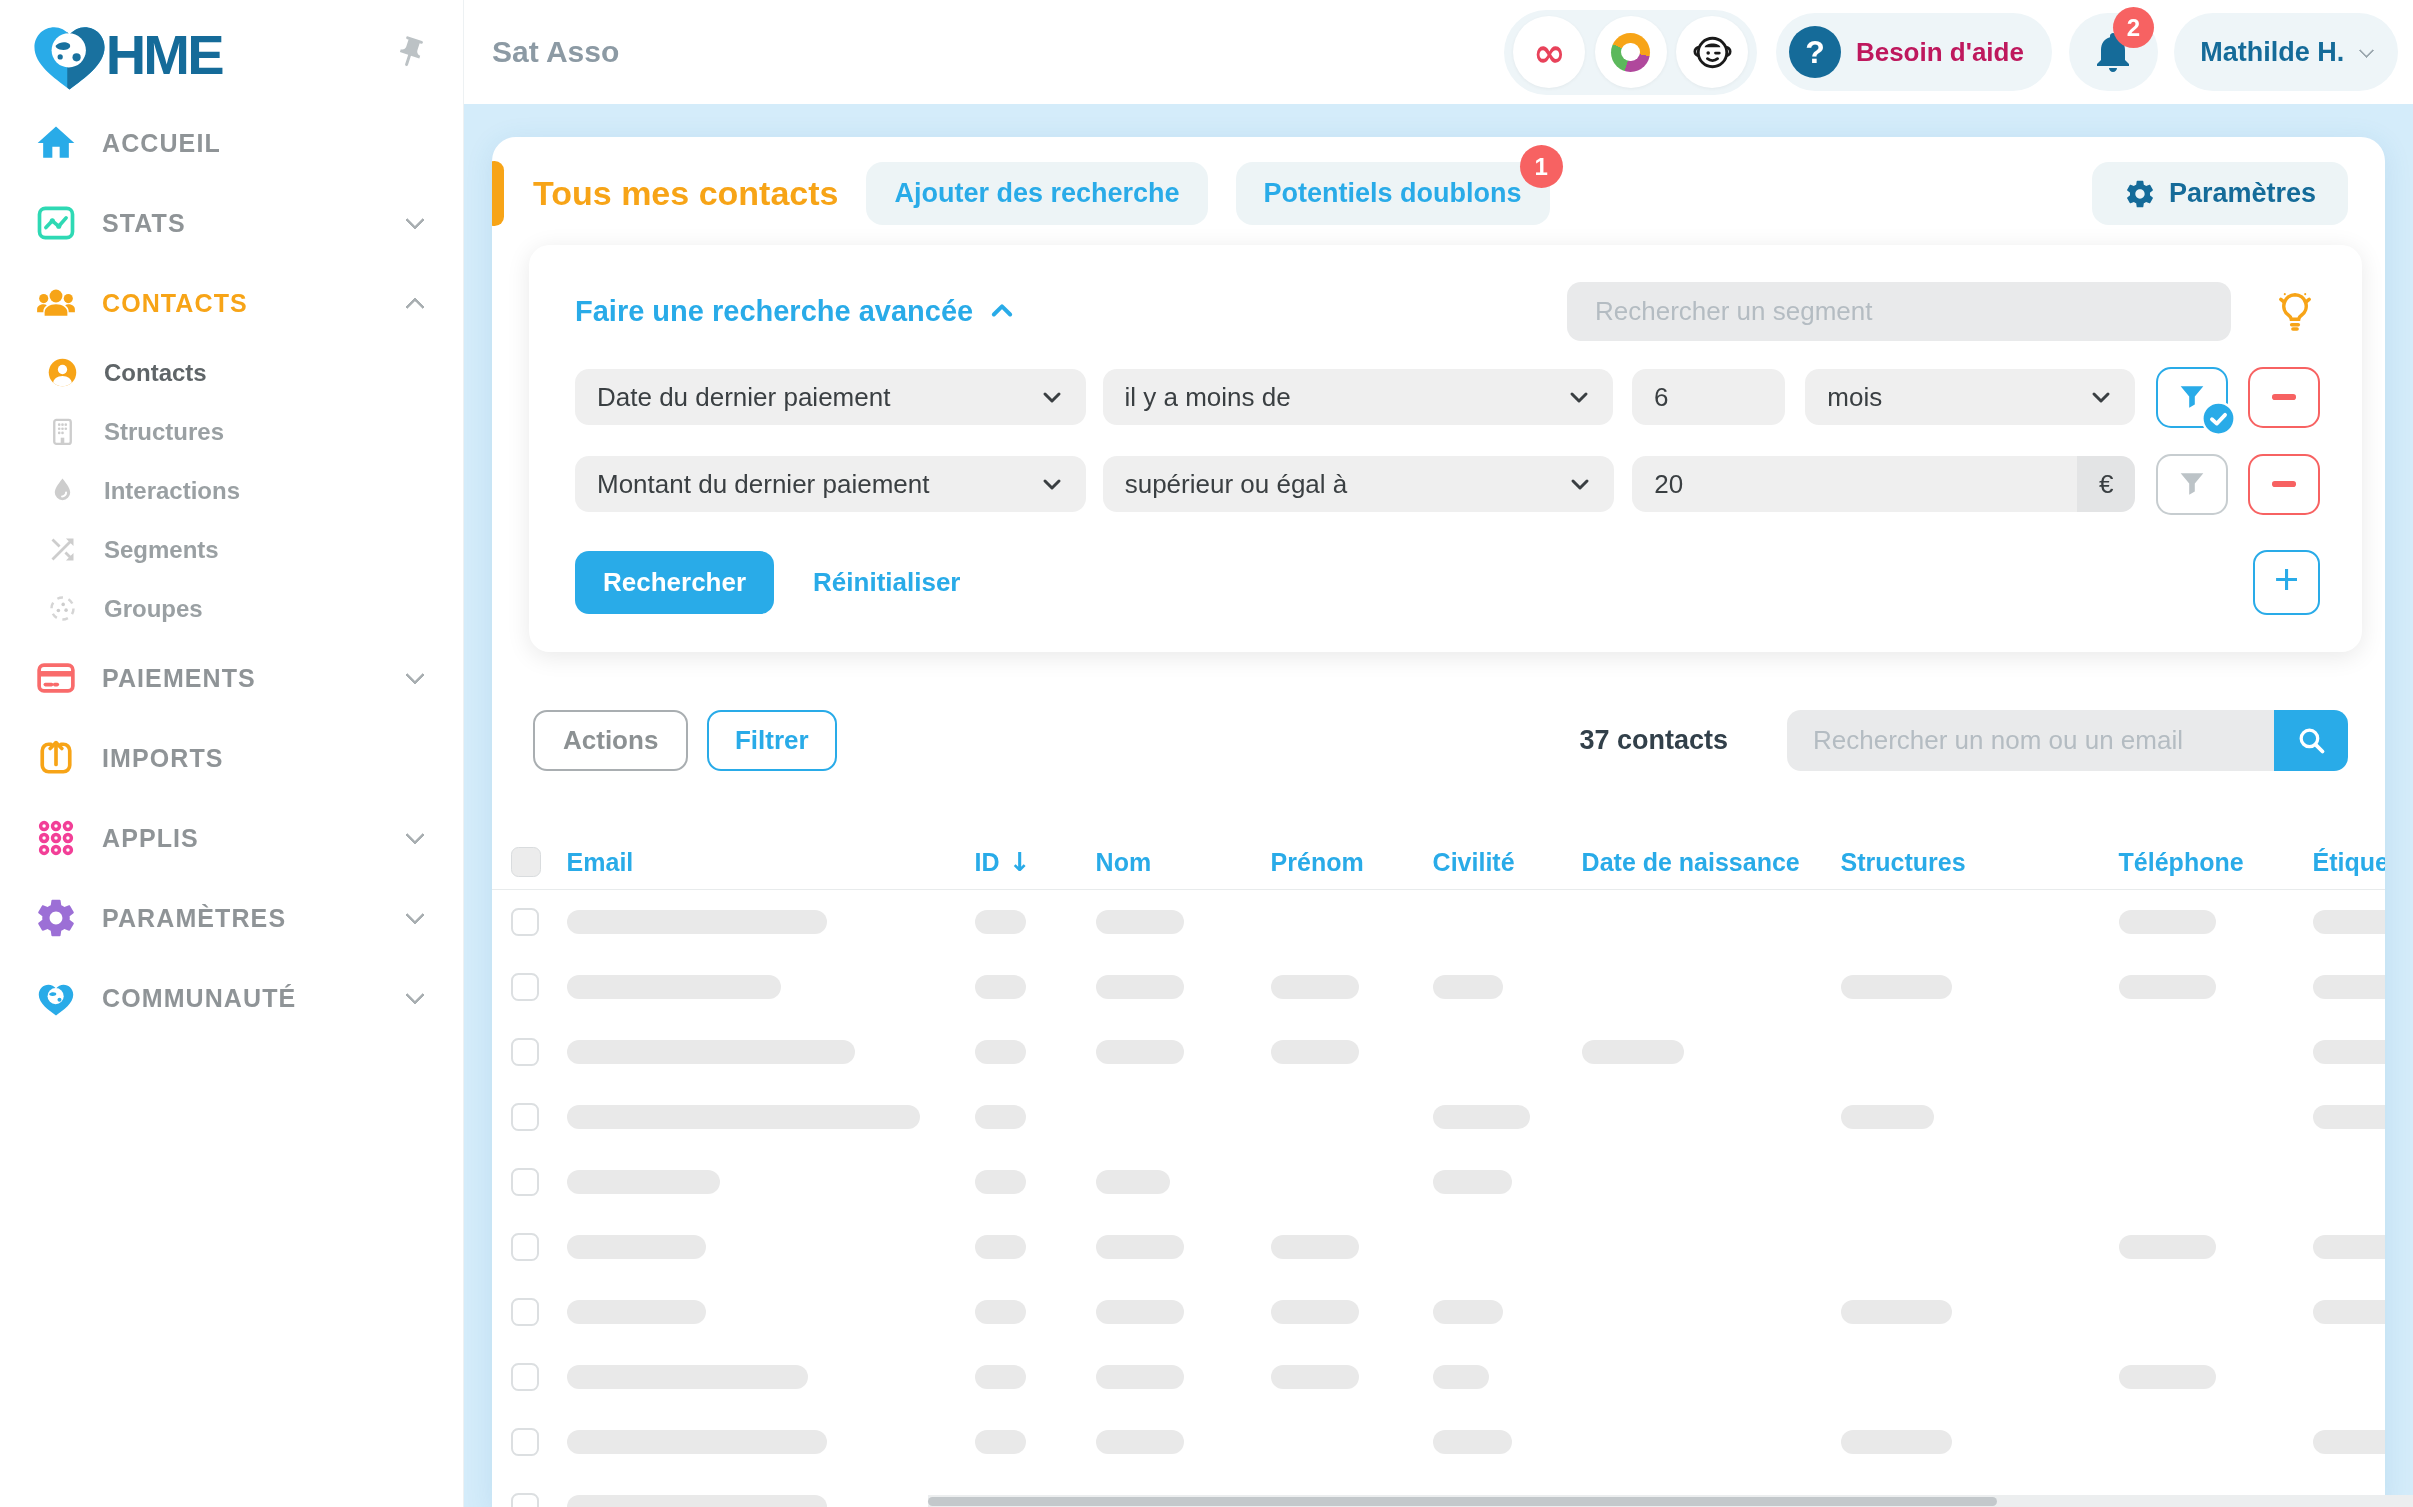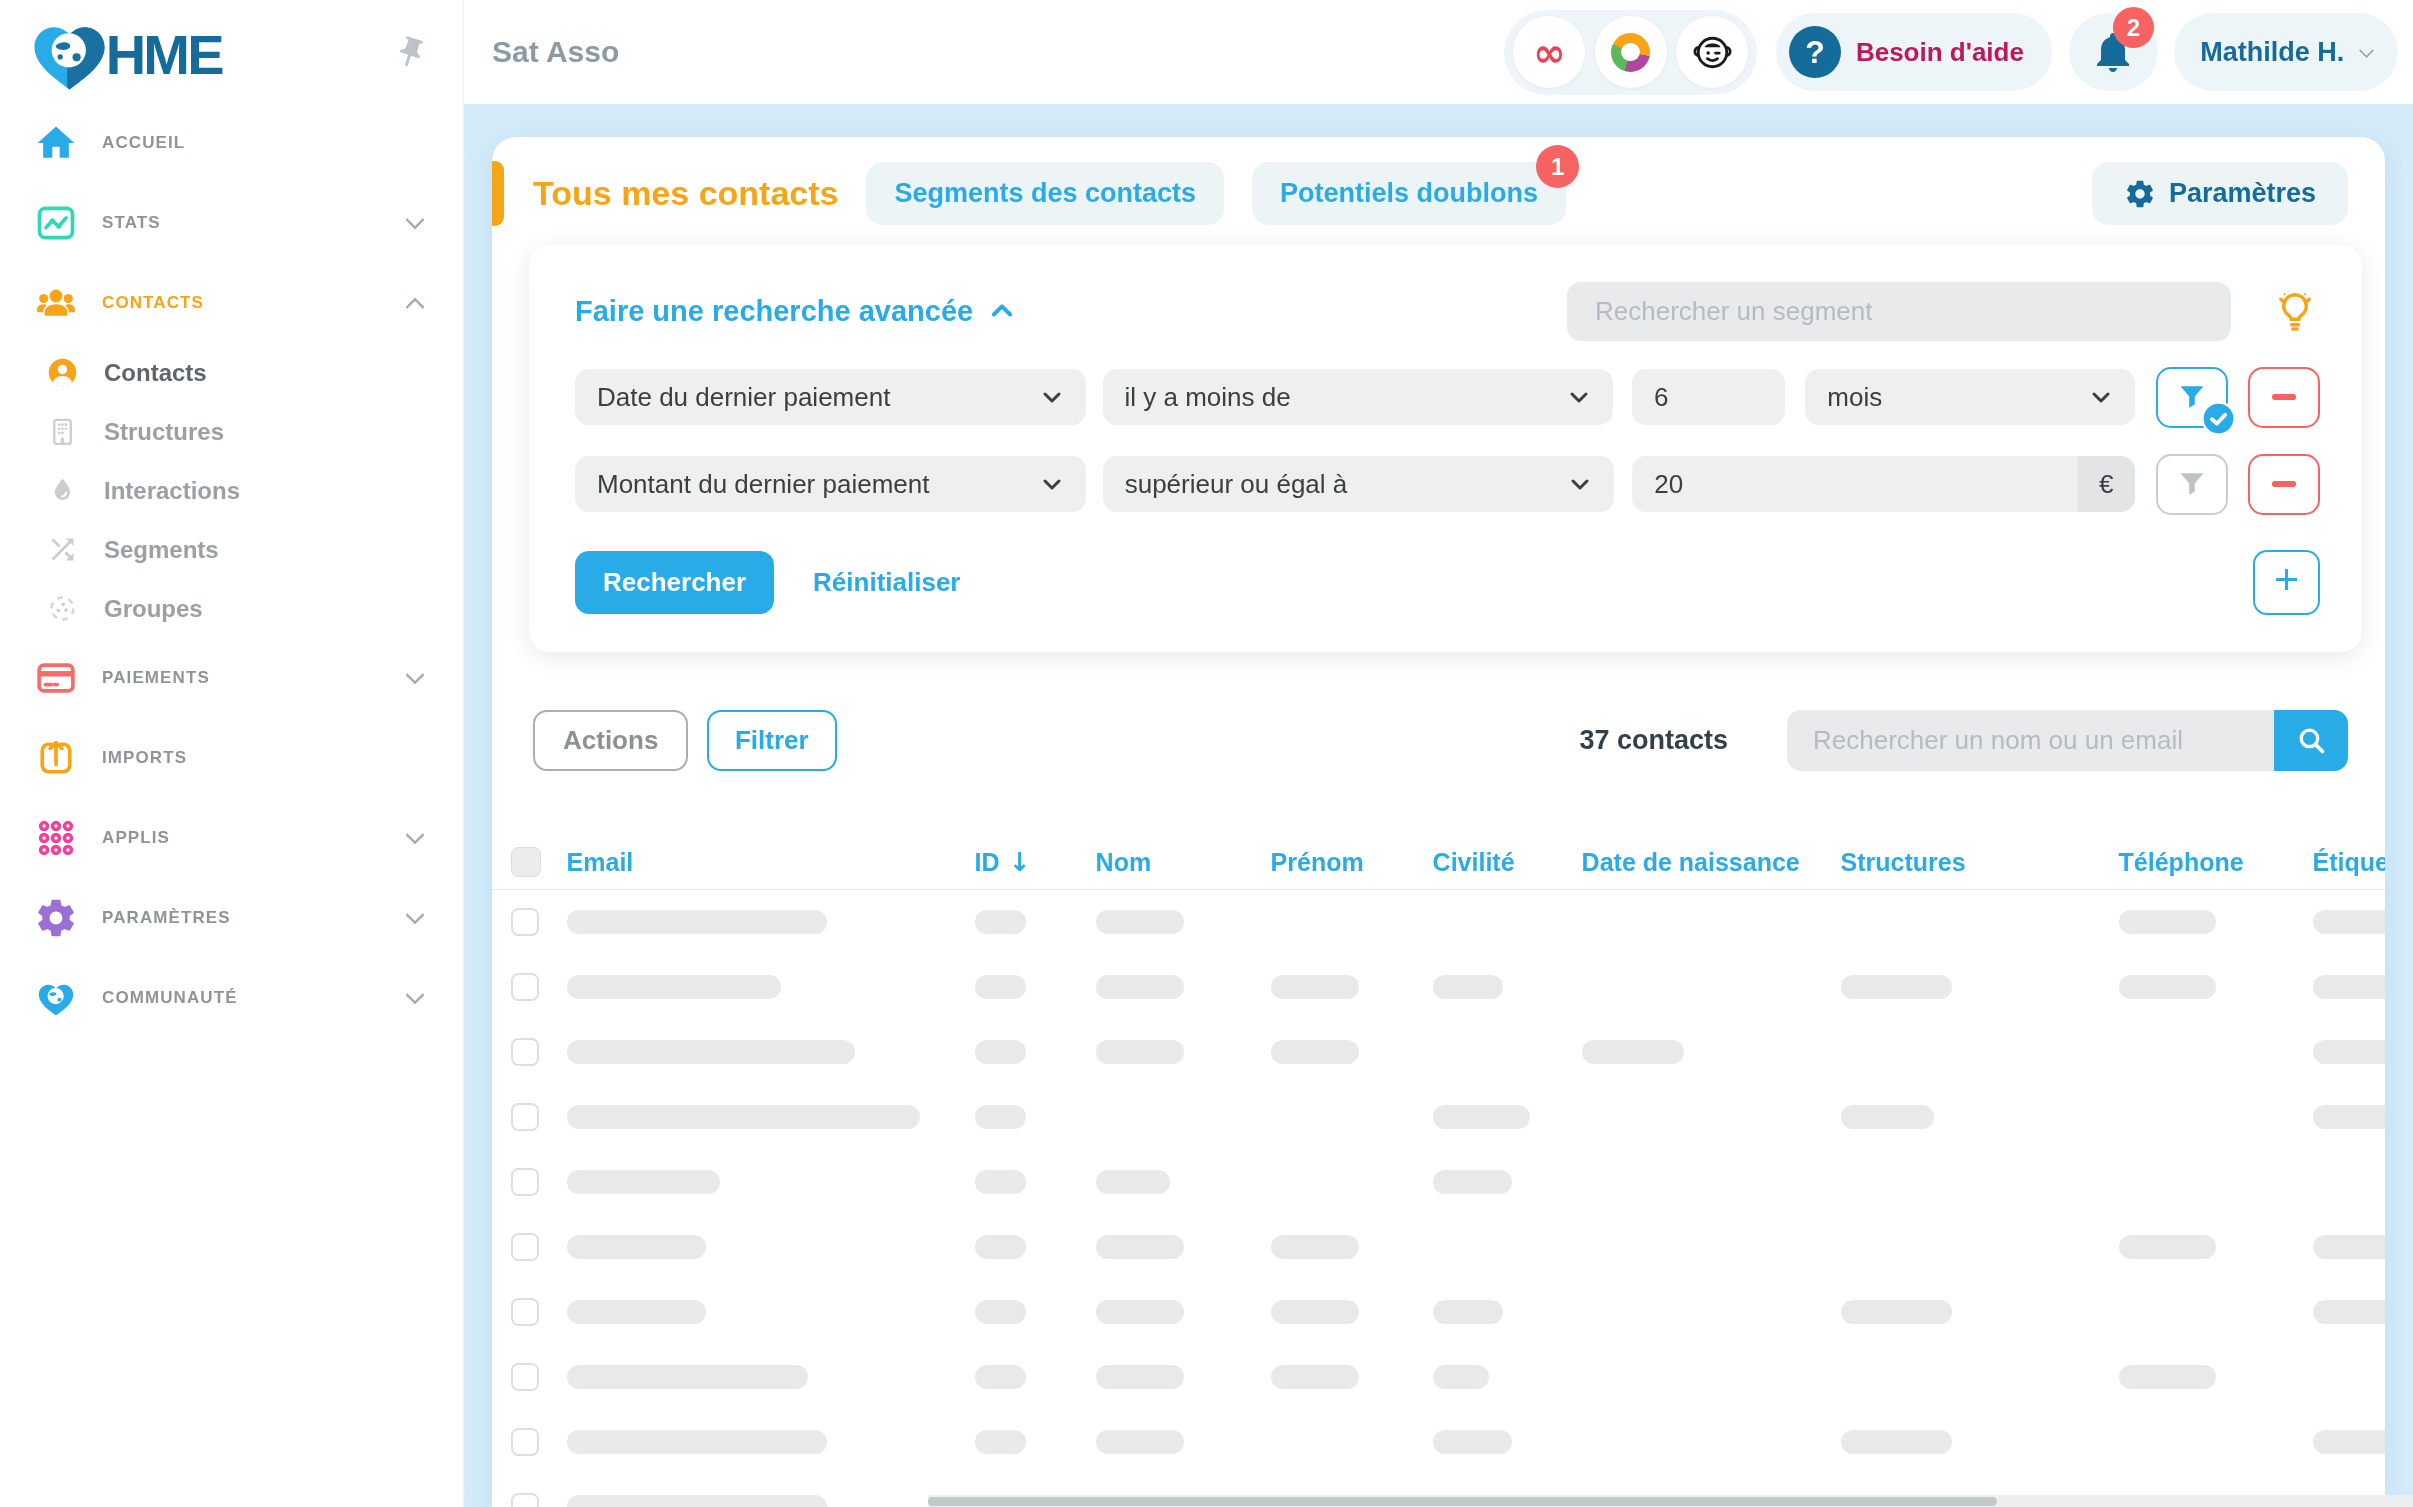--- a/index.html
+++ b/index.html
@@ -12,21 +12,21 @@
   .logo-row { height:103px; display:flex; align-items:center; padding:5.6px 35px 0 24px; }
   .logo { display:flex; align-items:center; cursor:pointer; }
   .logo svg { width:91px; height:82px; }
   .logo-text { font-size:56px; font-weight:800; color:#156b99; letter-spacing:-2.8px; margin-left:-9.3px; }
   .pin-wrap { margin-left:auto; cursor:pointer; }
   .pin-wrap svg { width:35px; height:35px; transform:rotate(18deg); }
   nav { flex:1; }
   .nav-item { height:80px; display:flex; align-items:center; padding:0 41px 0 32px; cursor:pointer; }
   .nav-icon { width:48px; height:48px; display:flex; align-items:center; justify-content:center; flex-shrink:0; }
   .nav-icon svg { width:44px; height:44px; }
-  .nav-label { margin-left:22px; font-size:17px; font-weight:700; color:#8f9497; letter-spacing:1.1px; white-space:nowrap; }
+  .nav-label { margin-left:22px; font-size:25px; font-weight:700; color:#8f9497; letter-spacing:1.1px; white-space:nowrap; }
   .nav-item.active .nav-label { color:#f7a417; }
   .chev { width:14px; height:14px; border-right:3.2px solid #a8aeb1; border-bottom:3.2px solid #a8aeb1; transform:rotate(45deg); margin-left:auto; border-radius:0.9px; margin-top:-5.6px; }
   .chev.up { transform:rotate(-135deg); margin-top:7.4px; }
   .sub-item { height:59px; display:flex; align-items:center; padding-left:45px; cursor:pointer; }
   .sub-icon { width:35px; height:35px; display:flex; align-items:center; justify-content:center; flex-shrink:0; }
   .sub-icon svg { width:33px; height:33px; }
   .sub-label { margin-left:24px; font-size:24px; font-weight:600; color:#9aa0a3; }
   .sub-item.active .sub-label { color:#5f6568; font-weight:700; }
 
   
@@ -382,21 +382,21 @@
       </button>
     </header>
 
     <div class="content">
       <div class="card">
 
         <div class="tabs-row">
           <span class="active-marker"></span>
           <h1 class="page-title">Tous mes contacts</h1>
           <button class="pill">
-            <span>Segments des contacts</span>
+            <span>Ajouter des recherche</span>
           </button>
           <button class="pill">
             <span>Potentiels doublons</span>
             <span class="badge">1</span>
           </button>
           <div class="spacer"></div>
           <button class="pill settings">
             <svg viewBox="0 0 24 24" fill="#156b99">
                 <path d="M19.43 12.98c.04-.32.07-.64.07-.98s-.03-.66-.07-.98l2.11-1.65c.19-.15.24-.42.12-.64l-2-3.46c-.12-.22-.39-.3-.61-.22l-2.49 1c-.52-.4-1.08-.73-1.69-.98l-.38-2.65C14.46 2.18 14.25 2 14 2h-4c-.25 0-.46.18-.49.42l-.38 2.65c-.61.25-1.17.59-1.69.98l-2.49-1c-.23-.09-.49 0-.61.22l-2 3.46c-.13.22-.07.49.12.64l2.11 1.65c-.04.32-.07.65-.07.98s.03.66.07.98l-2.11 1.65c-.19.15-.24.42-.12.64l2 3.46c.12.22.39.3.61.22l2.49-1c.52.4 1.08.73 1.69.98l.38 2.65c.03.24.24.42.49.42h4c.25 0 .46-.18.49-.42l.38-2.65c.61-.25 1.17-.59 1.69-.98l2.49 1c.23.09.49 0 .61-.22l2-3.46c.12-.22.07-.49-.12-.64l-2.11-1.65zM12 15.5c-1.93 0-3.5-1.57-3.5-3.5s1.57-3.5 3.5-3.5 3.5 1.57 3.5 3.5-1.57 3.5-3.5 3.5z"></path>
               </svg>

